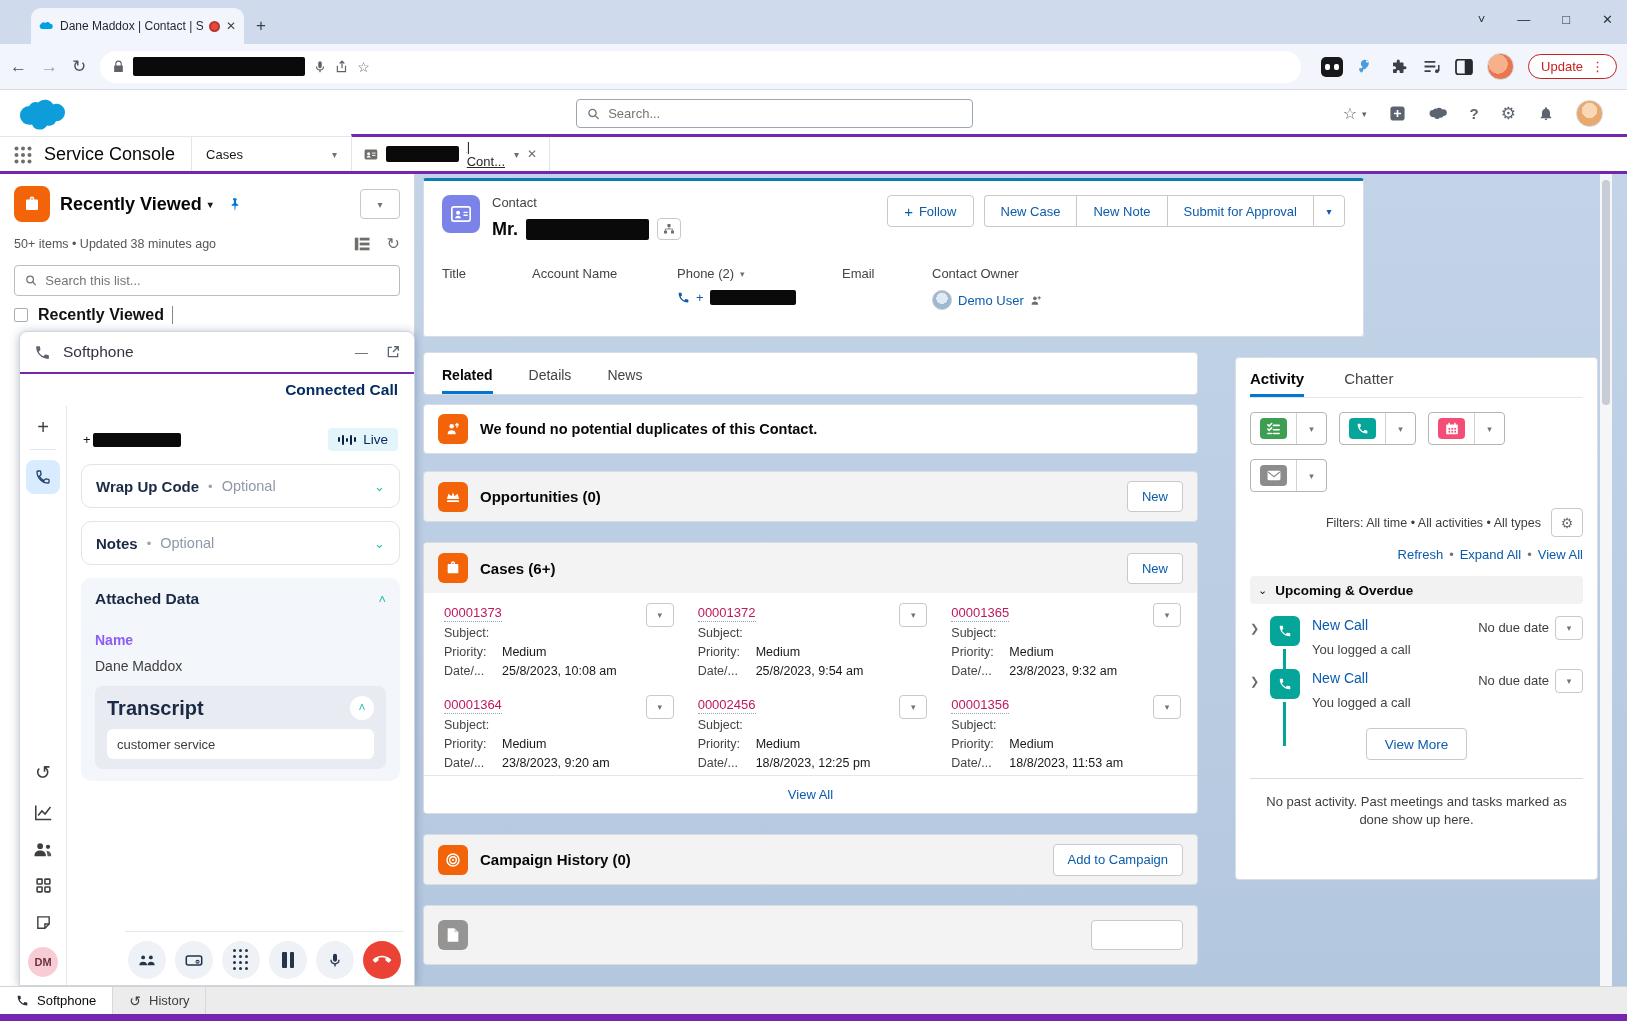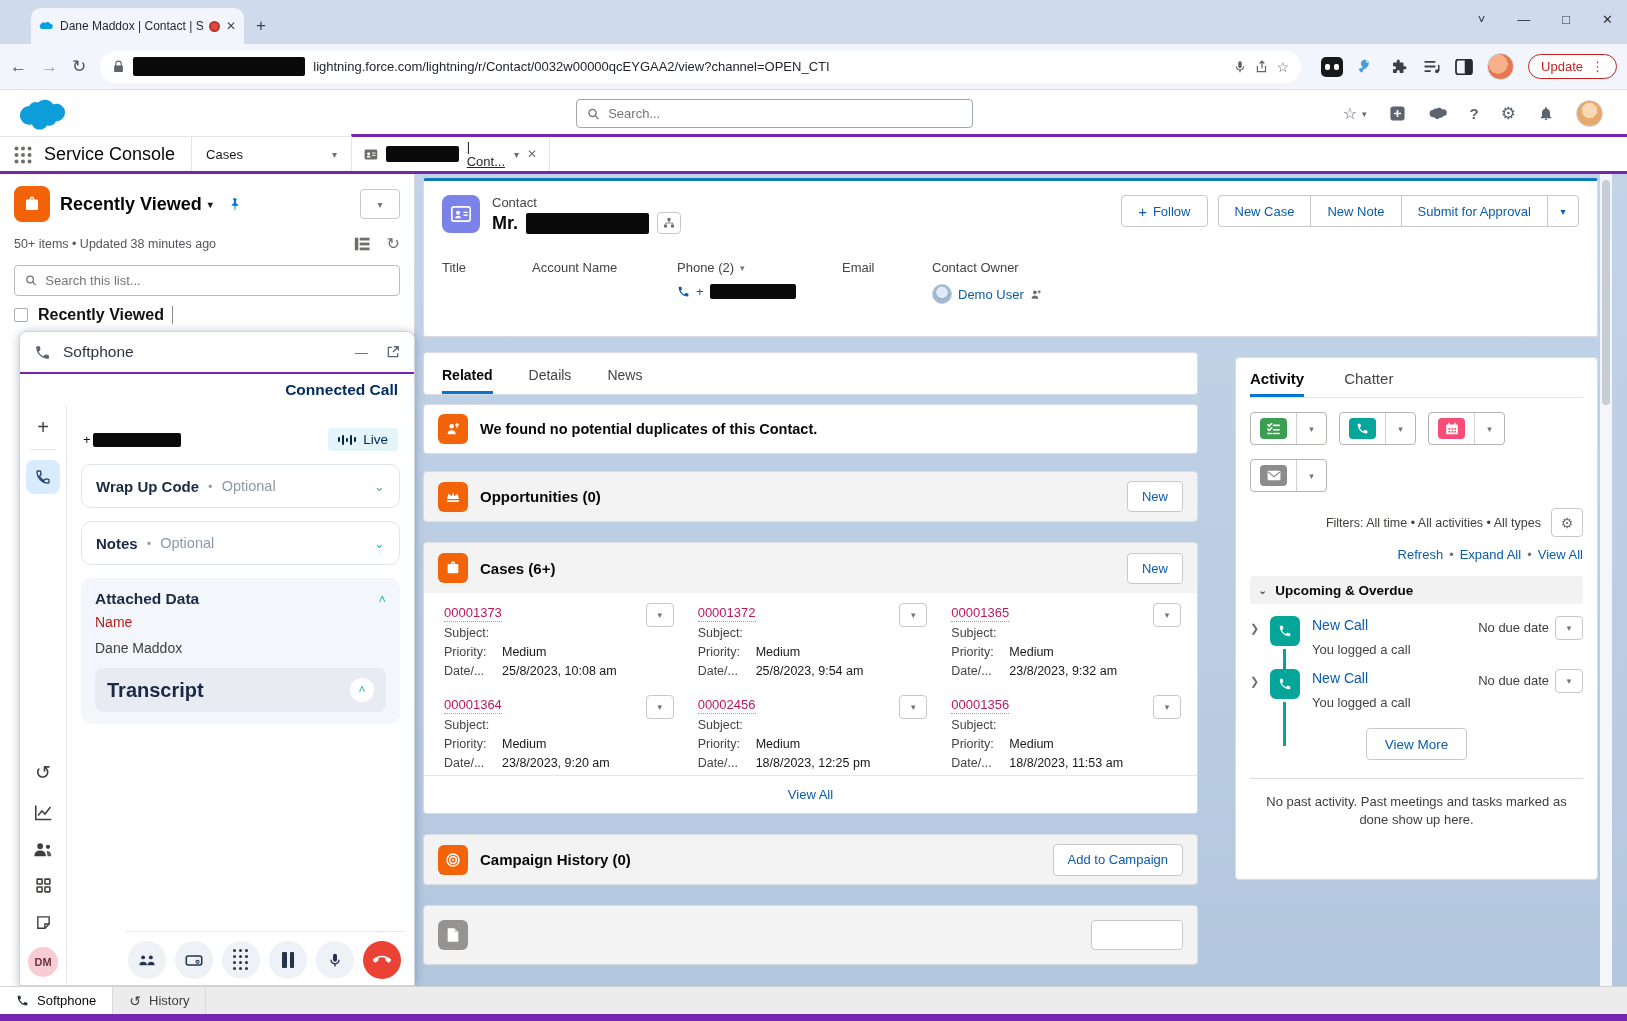--- a/index.html
+++ b/index.html
@@ -64,25 +64,25 @@
   .lp-dd{margin-left:auto;width:40px;height:30px;border:1px solid #c9c9c9;border-radius:4px;display:flex;align-items:center;justify-content:center;color:#747474;font-size:10px;background:#fff;}
   .lp-meta{margin-top:12px;font-size:12.5px;color:#54565b;display:flex;align-items:center;}
   .lp-meta-icons{margin-left:auto;display:flex;gap:16px;color:#706e6b;font-size:15px;align-items:center;}
   .lp-search{margin-top:12px;height:31px;border:1px solid #b8bcc3;border-radius:4px;display:flex;align-items:center;gap:8px;padding:0 10px;}
   .lp-search input{border:0;outline:0;font-size:13px;width:100%;color:#444;}
   .lp-row{margin-top:10px;display:flex;align-items:center;gap:10px;}
   .cbx{width:14px;height:14px;border:1px solid #a7adb5;border-radius:2px;background:#fff;flex:none;}
   .lp-row-label{font-size:16px;font-weight:bold;color:#121212;border-right:1px solid #888;padding-right:8px;}
 
   
-  .headcard{left:423px;top:178px;width:1175px;height:159px;background:#fff;border:1px solid #d9dde3;border-top:3px solid #0a7bb5;border-radius:3px;padding:14px 18px;}
+  .headcard{left:423px;top:178px;width:941px;height:159px;background:#fff;border:1px solid #d9dde3;border-top:3px solid #0a7bb5;border-radius:3px;padding:14px 18px;}
   .hc-top{display:flex;align-items:flex-start;}
   .contact-ic{width:38px;height:38px;border-radius:8px;background:#7b83e8;display:flex;align-items:center;justify-content:center;color:#fff;}
   .hc-entity{font-size:13px;color:#444;}
-  .hc-name{display:flex;align-items:center;gap:8px;margin-top:2px;}
+  .hc-name{display:flex;align-items:center;gap:8px;margin-top:8px;}
   .hc-mr{font-size:18px;font-weight:bold;color:#080707;}
   .hier-btn{width:24px;height:22px;border:1px solid #c9c9c9;border-radius:4px;display:flex;align-items:center;justify-content:center;color:#706e6b;background:#fff;}
   .hc-actions{margin-left:auto;display:flex;align-items:flex-start;gap:10px;}
   .act-btn{height:32px;display:inline-flex;align-items:center;gap:6px;padding:0 16px;border:1px solid #c9c9c9;border-radius:4px;background:#fff;color:#0b5cab;font-size:13px;}
   .btn-group{display:flex;}
   .btn-group .act-btn{border-radius:0;border-right-width:0;}
   .btn-group .act-btn:first-child{border-radius:4px 0 0 4px;}
   .btn-group .seg-dd{width:32px;height:32px;border:1px solid #c9c9c9;border-radius:0 4px 4px 0;display:flex;align-items:center;justify-content:center;color:#0b5cab;font-size:10px;background:#fff;}
   .hc-fields{position:relative;margin-top:26px;height:56px;font-size:13px;}
   .f-label{position:absolute;top:0;color:#444;display:flex;gap:6px;align-items:center;}
@@ -188,21 +188,21 @@
   .wave i:nth-child(1){height:5px;} .wave i:nth-child(2){height:10px;} .wave i:nth-child(3){height:4px;} .wave i:nth-child(4){height:10px;} .wave i:nth-child(5){height:5px;}
   .livetext{font-size:13.5px;color:#032d60;}
   .secrow{margin-top:13px;border:1px solid #dfe3ec;border-radius:10px;height:44px;display:flex;align-items:center;gap:9px;padding:0 14px;background:#fff;}
   .secrow .t{font-size:15px;font-weight:bold;color:#1b2a44;}
   .secrow .bullet{color:#9aa3b2;font-size:13px;}
   .secrow .opt{font-size:14.5px;color:#8e98a8;}
   .tealchev{margin-left:auto;color:#2dbdb0;font-size:13px;}
   .attcard{margin-top:13px;background:#f3f6fa;border-radius:10px;padding:12px 14px;}
   .att-head{display:flex;align-items:center;}
   .att-title{font-size:15.5px;font-weight:bold;color:#1b2a44;}
-  .att-lbl{font-size:14px;font-weight:normal;color:#b91c1c;margin-top:6px;}
+  .att-lbl{font-size:14px;font-weight:bold;color:#8b5cf6;margin-top:24px;}
   .att-val{font-size:14px;color:#3e3e3c;margin-top:10px;}
   .trcard{margin-top:12px;background:#e8ecf2;border-radius:8px;padding:10px 12px;}
   .tr-head{display:flex;align-items:center;}
   .tr-title{font-size:20px;font-weight:bold;color:#1b2a44;}
   .tr-chev{margin-left:auto;width:24px;height:24px;border-radius:50%;background:#fff;color:#2dbdb0;font-size:12px;display:flex;align-items:center;justify-content:center;}
   .tr-input{margin-top:9px;background:#fff;border-radius:6px;height:30px;display:flex;align-items:center;padding:0 10px;font-size:13px;color:#3e3e3c;}
   .sp-controls{position:absolute;left:58px;right:10px;bottom:6px;border-top:1px solid #e4e8ee;padding-top:9px;display:flex;justify-content:center;gap:9px;}
   .ctl-btn{width:38px;height:38px;border-radius:50%;background:#eef1f5;display:flex;align-items:center;justify-content:center;color:#24344d;}
   .ctl-btn.end{background:#ea4335;color:#fff;}
   .dialgrid{display:grid;grid-template-columns:repeat(3,4px);grid-auto-rows:4px;gap:2px;}
@@ -239,21 +239,20 @@
 
   <div class="abs toolbar">
     <span class="navglyph">←</span>
     <span class="navglyph dim">→</span>
     <span class="navglyph">↻</span>
     <div class="omnibox">
       <svg width="13" height="13" viewBox="0 0 24 24" fill="#5f6368">
           <path d="M6 10V7a6 6 0 0 1 12 0v3h1a1 1 0 0 1 1 1v10a1 1 0 0 1-1 1H5a1 1 0 0 1-1-1V11a1 1 0 0 1 1-1h1zm2 0h8V7a4 4 0 0 0-8 0v3z"></path>
         </svg>
       <span class="redact" style="width:172px;height:19px;"></span>
-      <span class="urltext">lightning.force.com/lightning/r/Contact/0032w00000qcEYGAA2/view?channel=OPEN_CTI</span>
       <svg width="14" height="14" viewBox="0 0 24 24" fill="#5f6368">
           <path d="M12 14a3 3 0 0 0 3-3V5a3 3 0 0 0-6 0v6a3 3 0 0 0 3 3zm5-3a5 5 0 0 1-10 0H5a7 7 0 0 0 6 6.9V21h2v-3.1A7 7 0 0 0 19 11h-2z"></path>
         </svg>
       <svg width="14" height="14" viewBox="0 0 24 24" fill="none" stroke="#5f6368" stroke-width="2">
           <path d="M4 10v10h14V10M12 14V3M8 6l4-4 4 4"></path>
         </svg>
       <span class="omni-ic">☆</span>
     </div>
     <div class="extarea">
       <span class="ext-robot"></span>
@@ -836,20 +835,21 @@
             <span class="att-title">Attached Data</span>
             <span class="tealchev">˄</span>
           </div>
           <div class="att-lbl">Name</div>
           <div class="att-val">Dane Maddox</div>
           <div class="trcard">
             <div class="tr-head">
               <span class="tr-title">Transcript</span>
               <span class="tr-chev">˄</span>
             </div>
+            <div class="tr-input">customer service</div>
           </div>
         </div>
         <div class="sp-controls">
           <span class="ctl-btn">
               <svg width="18" height="14" viewBox="0 0 28 20" fill="#24344d">
                 <circle cx="8" cy="6" r="3"></circle>
                 <path d="M2 18c0-3.5 2.7-5.3 6-5.3s6 1.8 6 5.3z"></path>
                 <circle cx="20" cy="6" r="3"></circle>
                 <path d="M14.5 18c.4-3.2 2.8-5.3 5.5-5.3 3.3 0 6 1.8 6 5.3z"></path>
               </svg>

